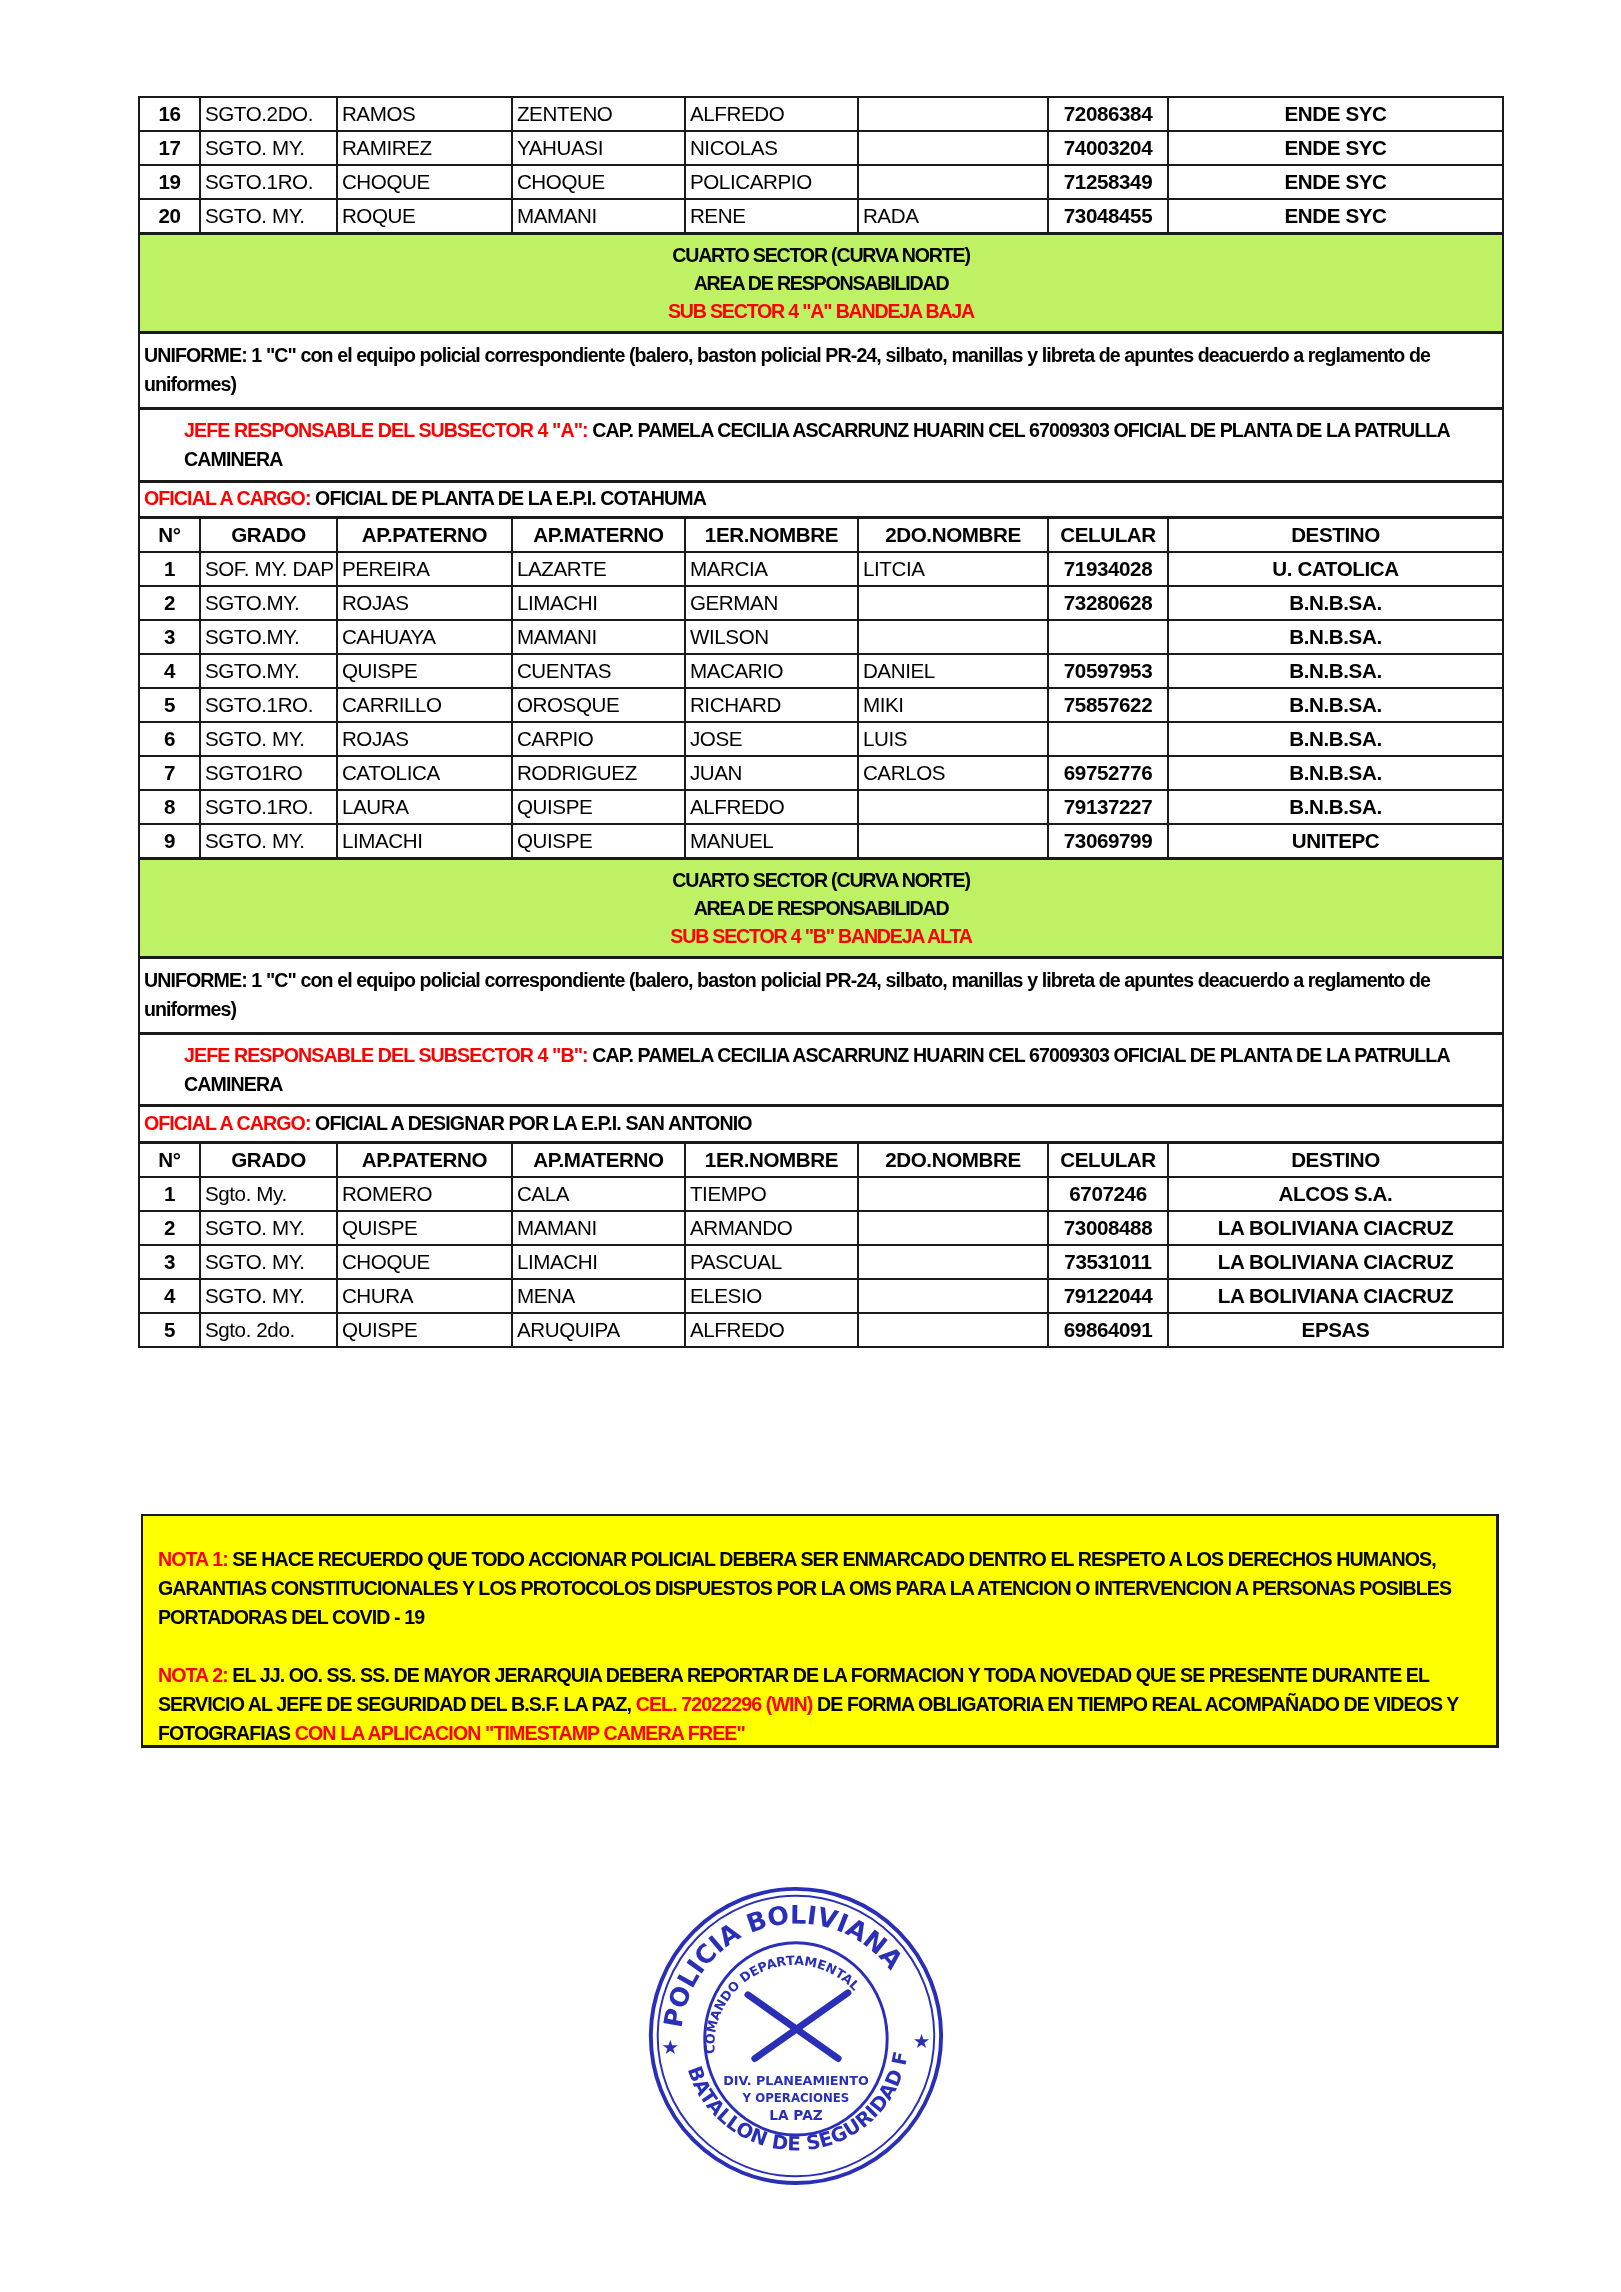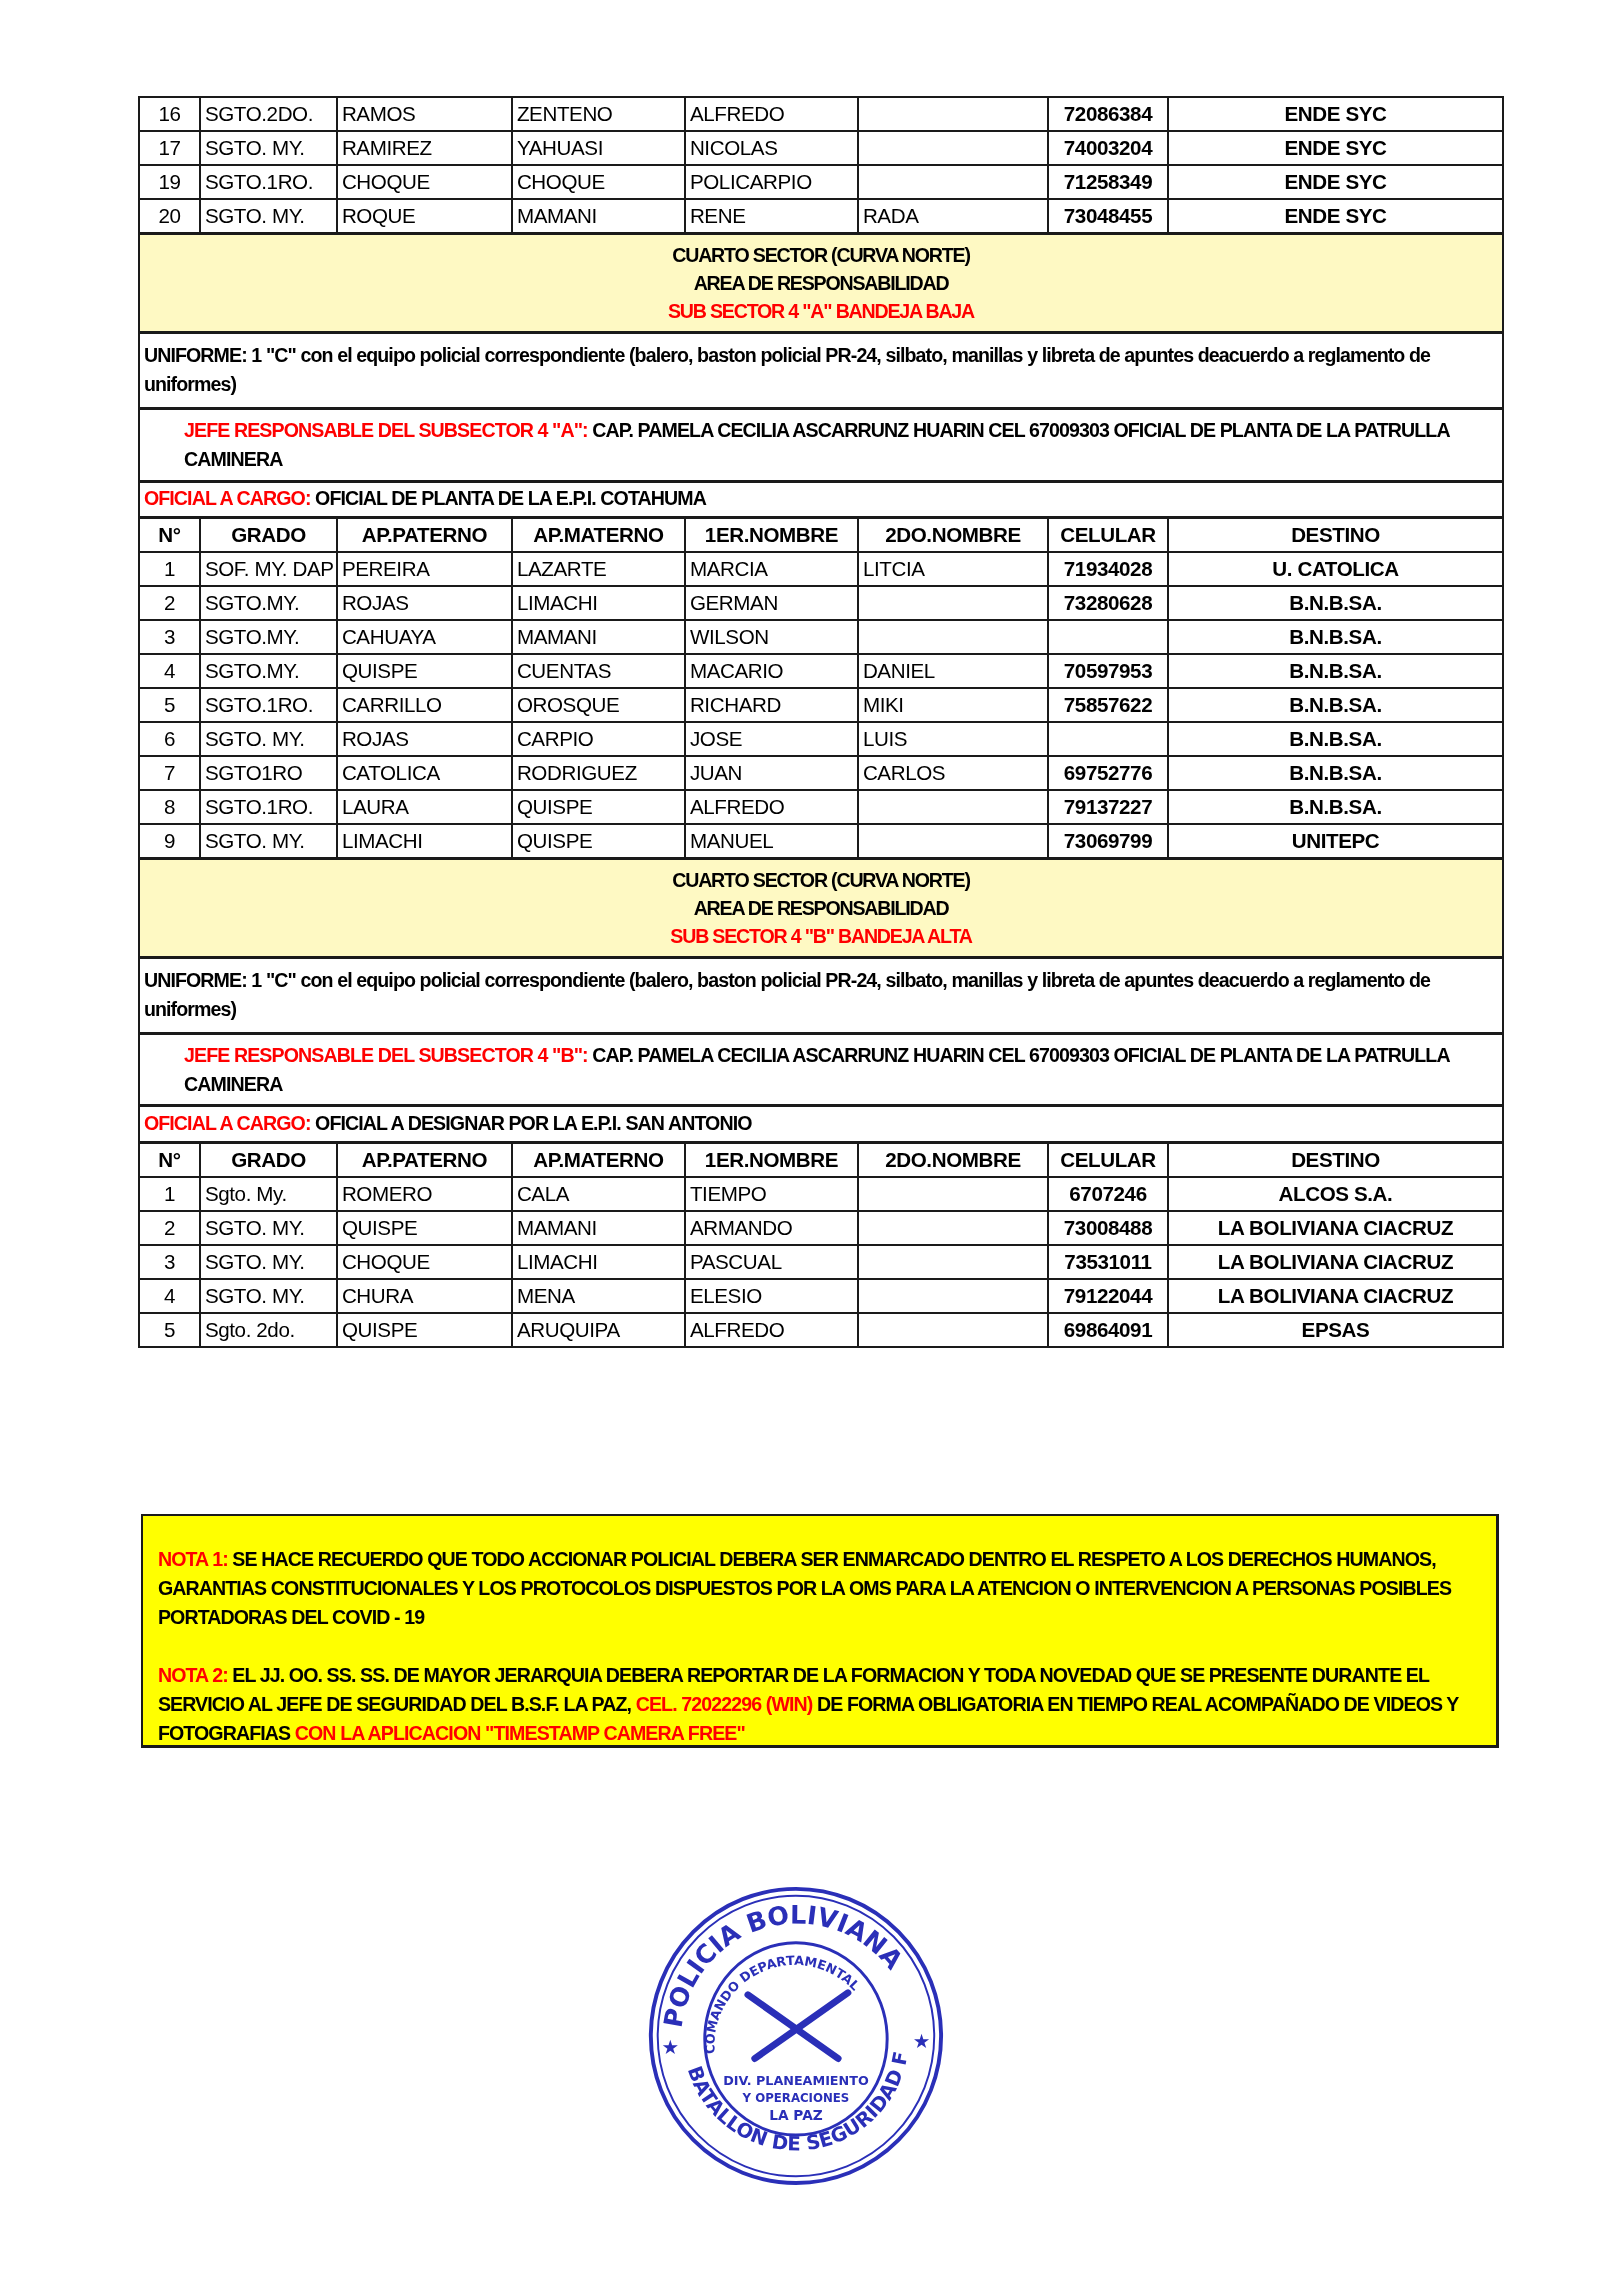--- a/index.html
+++ b/index.html
@@ -2,24 +2,24 @@
 <html><head>
 <meta charset="utf-8">
 <style>
   html, body { margin: 0; padding: 0; background: #ffffff; }
   body { width: 1621px; height: 2293px; position: relative; overflow: hidden;
          font-family: "Liberation Sans", sans-serif; color: #000; }
   .sheet { position: absolute; left: 138px; top: 96px; width: 1363px; }
   table.grid { border-collapse: collapse; width: 1363px; table-layout: fixed; }
   table.grid td { border: 2px solid #1a1a1a; padding: 0 3.9px; font-size: 20.6px; height: 32px;
                   white-space: nowrap; overflow: hidden; line-height: 32px; letter-spacing: -0.4px; }
-  td.num { text-align: center; font-weight: normal; margin-top: 12px; }
+  td.num { text-align: center; font-weight: bold; margin-top: 12px; }
   td.c { text-align: center; font-weight: bold; }
   td.hdr { text-align: center; font-weight: bold; font-size: 20.6px; }
-  tr.band td { background: #fef9c3; text-align: center; font-weight: bold; height: 96px;
+  tr.band td { background: #bef264; text-align: center; font-weight: bold; height: 96px;
                line-height: 28px; font-size: 19.6px; letter-spacing: -1.2px; border-top: 3.9px solid #1a1a1a; border-bottom: 3.9px solid #1a1a1a; }
   .red { color: #ff0000; }
   tr.info td { font-weight: bold; font-size: 19.6px; line-height: 29px; white-space: normal;
                letter-spacing: -0.9px; padding: 5.9px 3.9px 5.9px 3.9px; border-bottom: 3.9px solid #1a1a1a; }
   tr.uni td { height: 61px; }
   tr.jefe td { height: 57px; padding-left: 44px; }
   tr.ofi td { height: 23.5px; line-height: 23.5px; padding: 4.9px 3.9px; }
   .note { position: absolute; left: 141px; top: 1514px; width: 1358px; height: 234px;
           background: #ffff00; border: 2.9px solid #1a1a1a; box-sizing: border-box; border-right-width: 3.9px; border-bottom-width: 3.9px;
           padding: 19.6px 5.9px; font-weight: bold; font-size: 19.6px; line-height: 29px; letter-spacing: -0.9px; }

